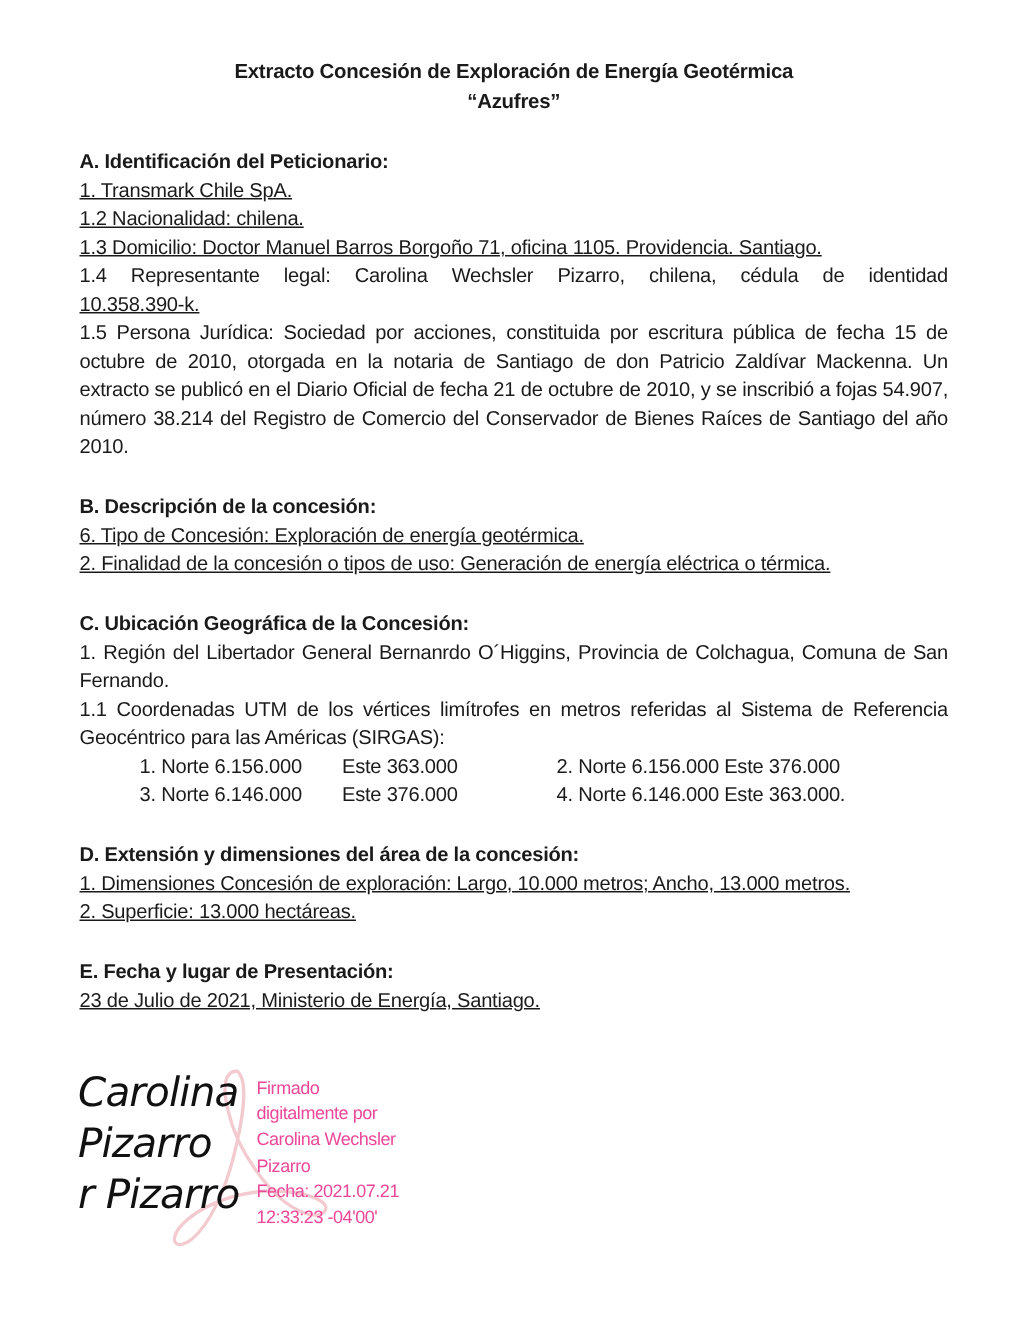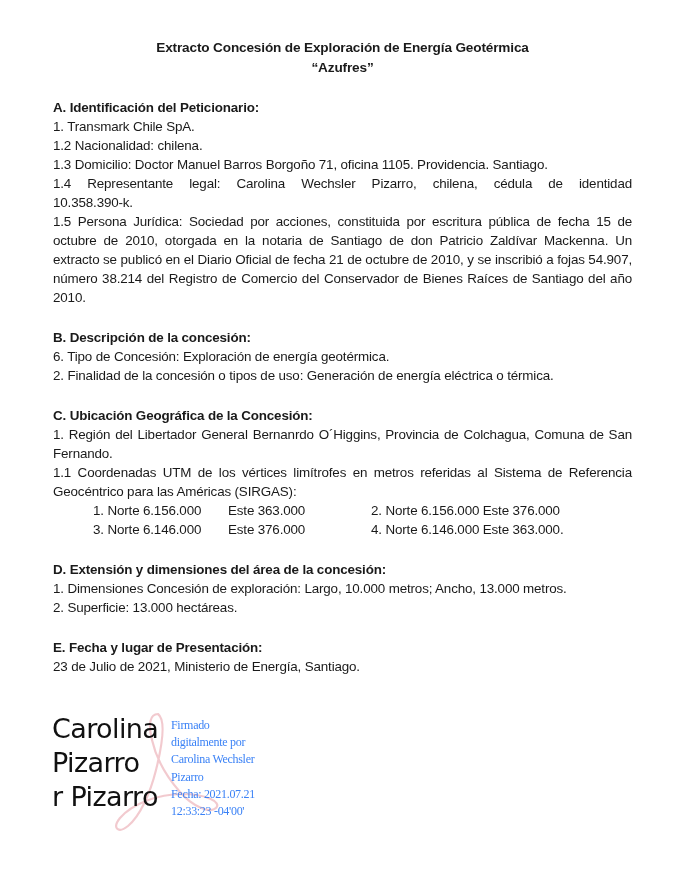--- a/index.html
+++ b/index.html
@@ -31,21 +31,21 @@
       line-height: 19.5px;
     }
     .section {
       margin-top: 18px;
     }
     .section:first-of-type { margin-top: 21px; }
     .heading {
       font-weight: bold;
       margin-top: 21px;
     }
-    .line { white-space: nowrap; }
+    .line { white-space: nowrap; text-decoration: underline; }
     .just {
       text-align: justify;
       text-align-last: left;
     }
     .just-full {
       text-align: justify;
       text-align-last: justify;
       white-space: normal;
     }
     .coord-row {
@@ -77,29 +77,29 @@
     .sig-name {
       position: absolute;
       left: 0;
       top: 0;
       font-family: "DejaVu Sans", sans-serif;
       font-size: 27px;
       line-height: 34px;
       color: #111;
       letter-spacing: -0.6px;
     }
-    .sig-name div { white-space: nowrap; }
+    .sig-name div { white-space: nowrap; font-style: italic; }
     .sig-details {
       position: absolute;
       left: 119px;
       top: 5px;
-      font-family: Liberation Serif, serif;
+      font-family: Liberation Sans, sans-serif;
       font-size: 12px;
       line-height: 17.2px;
-      color: #3b82f6;
+      color: #ec4899;
       letter-spacing: -0.3px;
     }
     .sig-details div { white-space: nowrap; }
   </style>
 </head>
 <body>
 
 <div class="page">
 
   <div class="title">Extracto Concesión de Exploración de Energía Geotérmica</div>

